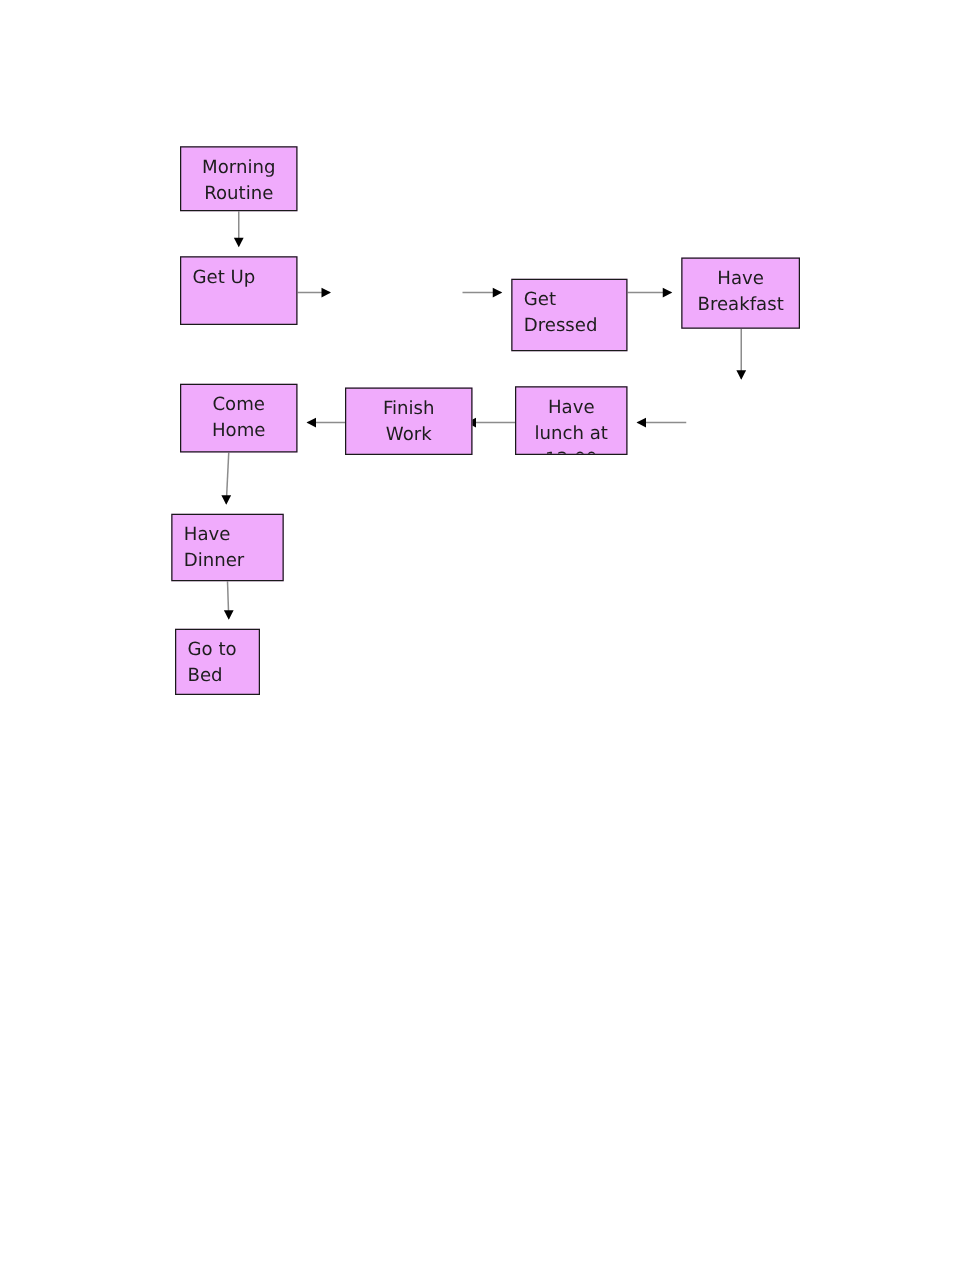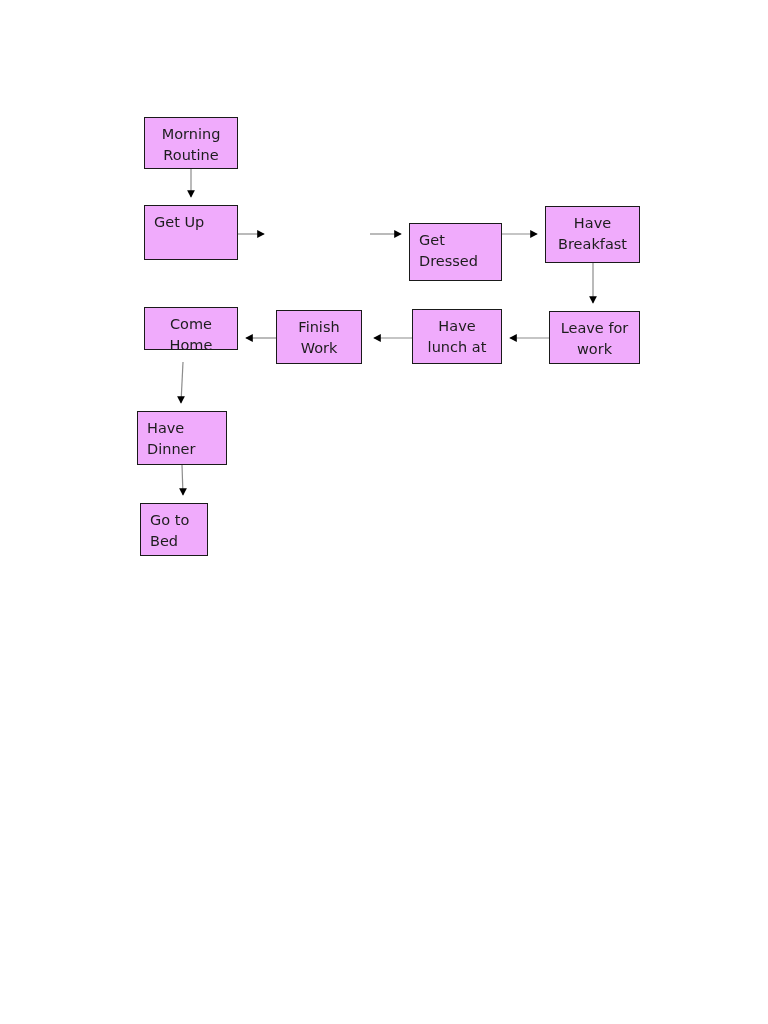--- a/index.html
+++ b/index.html
@@ -93,37 +93,33 @@
   <div class="node left" style="left:409px; top:205px; width:93px; height:58px;margin-top:18px;">
     <span class="label">Get
 Dressed</span>
   </div>
 
   <div class="node center" style="left:545px; top:206px; width:95px; height:57px;">
     <span class="label">Have
 Breakfast</span>
   </div>
 
-  <div class="node center" style="left:549px; top:311px; width:91px; height:53px;">
-    <span class="label">Leave for
-work</span>
-  </div>
 
   <div class="node center" style="left:412px; top:309px; width:90px; height:55px;">
     <span class="label">Have
 lunch at
 12:00</span>
   </div>
 
-  <div class="node center" style="left:276px; top:310px; width:86px; height:54px;">
+  <div class="node center" style="left:276px; top:310px; width:102px; height:54px;">
     <span class="label">Finish
 Work</span>
   </div>
 
-  <div class="node center" style="left:144px; top:307px; width:94px; height:43px;">
+  <div class="node center" style="left:144px; top:307px; width:94px; height:55px;">
     <span class="label">Come
 Home</span>
   </div>
 
   <div class="node left" style="left:137px; top:411px; width:90px; height:54px;">
     <span class="label">Have
 Dinner</span>
   </div>
 
   <div class="node left" style="left:140px; top:503px; width:68px; height:53px;">

